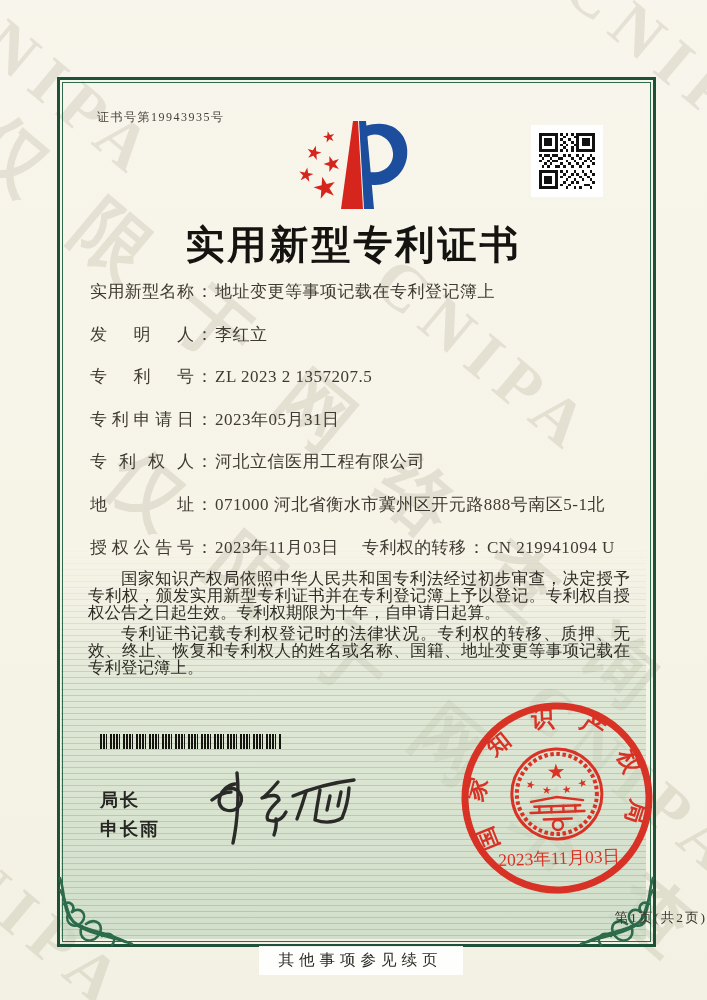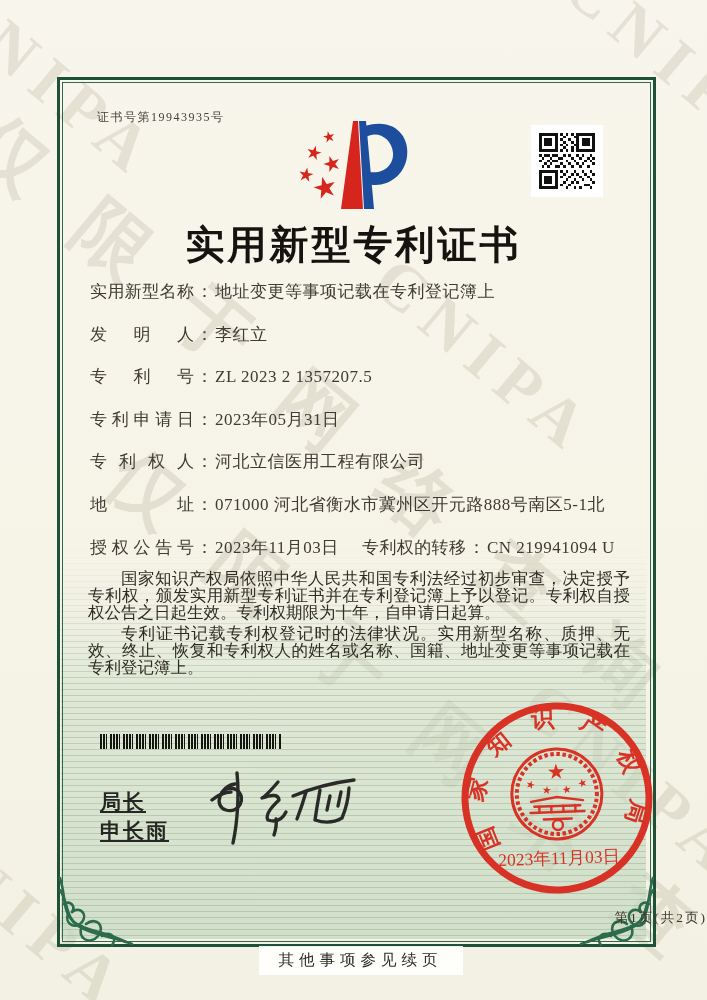--- a/index.html
+++ b/index.html
@@ -46,22 +46,22 @@
   .paras{position:absolute;left:88px;top:570px;width:542px;font-size:16.5px;
          line-height:17px;text-align:justify;color:#2e2b24;}
   .paras p{margin:0 0 4px 0;text-indent:2em;}
   
   .barcode{position:absolute;left:100px;top:734px;width:182px;height:15px;
     background:repeating-linear-gradient(90deg,
       #15150f 0 1.6px, transparent 1.6px 3.4px,
       #15150f 3.4px 5.2px, transparent 5.2px 6.2px,
       #15150f 6.2px 6.9px, transparent 6.9px 9.6px,
       #15150f 9.6px 11.8px, transparent 11.8px 13px);}
-  .signer{position:absolute;left:100px;font-weight:bold;color:#262622;font-size:21px;
-          font-family:"Liberation Sans","DejaVu Sans",sans-serif;letter-spacing:2px;text-decoration:underline;}
+  .signer{position:absolute;left:100px;font-weight:bold;color:#262622;font-size:18px;
+          font-family:"Liberation Sans","DejaVu Sans",sans-serif;letter-spacing:2px;}
   .signer-title{top:788px;}
   .signer-name{top:817px;text-align:center;}
   .signature{position:absolute;left:190px;top:740px;}
   .seal{position:absolute;left:458px;top:699px;width:198px;height:198px;transform:rotate(-2deg);opacity:0.94;}
   .page-info{position:absolute;left:0;top:909px;width:707px;text-align:right;
              font-size:13.5px;letter-spacing:2px;color:#3c392f;}
   .footer-note{position:absolute;left:0;top:946px;width:707px;text-align:center;}
   .footer-note span{display:inline-block;background:rgba(255,255,255,0.92);
       padding:4px 20px;font-size:15.5px;letter-spacing:5px;color:#2e2b24;margin-left:14px;}
 </style>
@@ -185,21 +185,21 @@
       <div class="fpair">
         <span class="lbl">专利权的转移</span>
           <span class="colon">：</span>
           <span class="val">CN 219941094 U</span>
       </div>
     </div>
   </div>
 
   <div class="paras">
     <p>国家知识产权局依照中华人民共和国专利法经过初步审查，决定授予专利权，颁发实用新型专利证书并在专利登记簿上予以登记。专利权自授权公告之日起生效。专利权期限为十年，自申请日起算。</p>
-    <p>专利证书记载专利权登记时的法律状况。实用新型名称、质押、无效、终止、恢复和专利权人的姓名或名称、国籍、地址变更等事项记载在专利登记簿上。</p>
+    <p>专利证书记载专利权登记时的法律状况。专利权的转移、质押、无效、终止、恢复和专利权人的姓名或名称、国籍、地址变更等事项记载在专利登记簿上。</p>
   </div>
 
   <div class="barcode"></div>
 
   <div class="signer signer-title">局长</div>
   <div class="signer signer-name">申长雨</div>
 
   <svg class="signature" width="220" height="110" viewBox="0 0 220 110">
     <g fill="none" stroke="#1c1c1a" stroke-width="3.4" stroke-linecap="round" stroke-linejoin="round" opacity="0.92">
       <path d="M22 60 Q32 52 41 52"></path>

